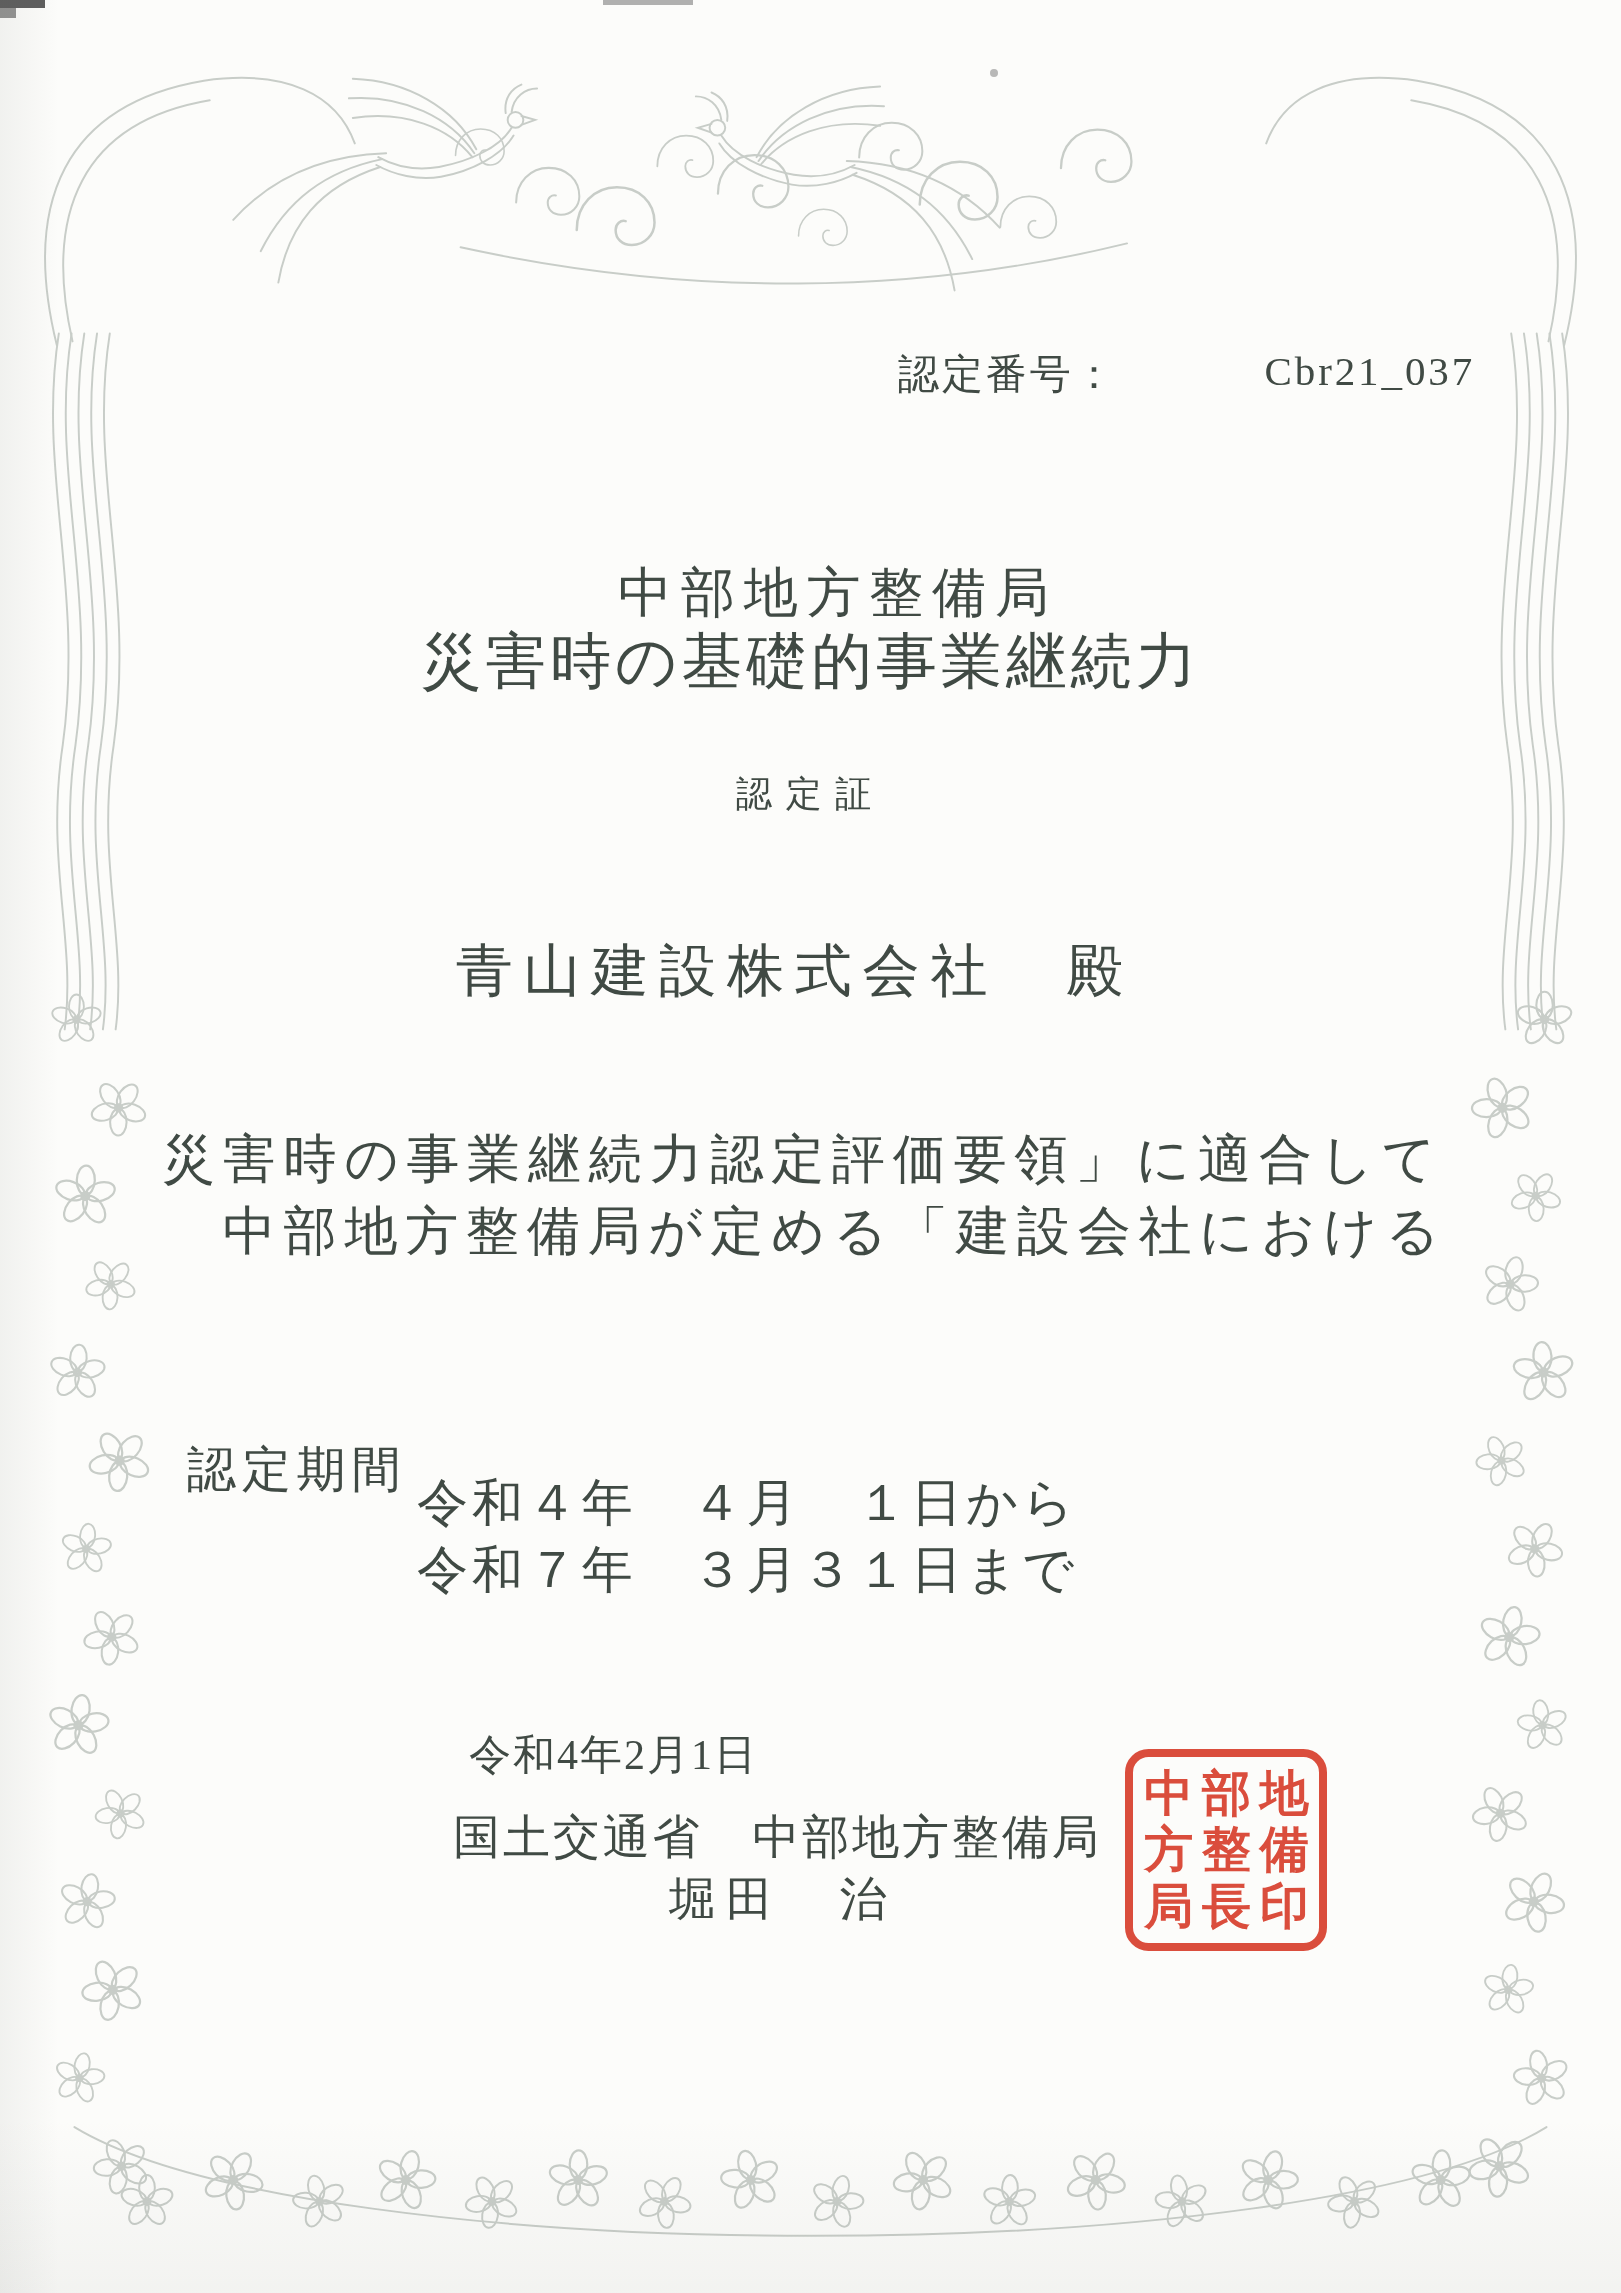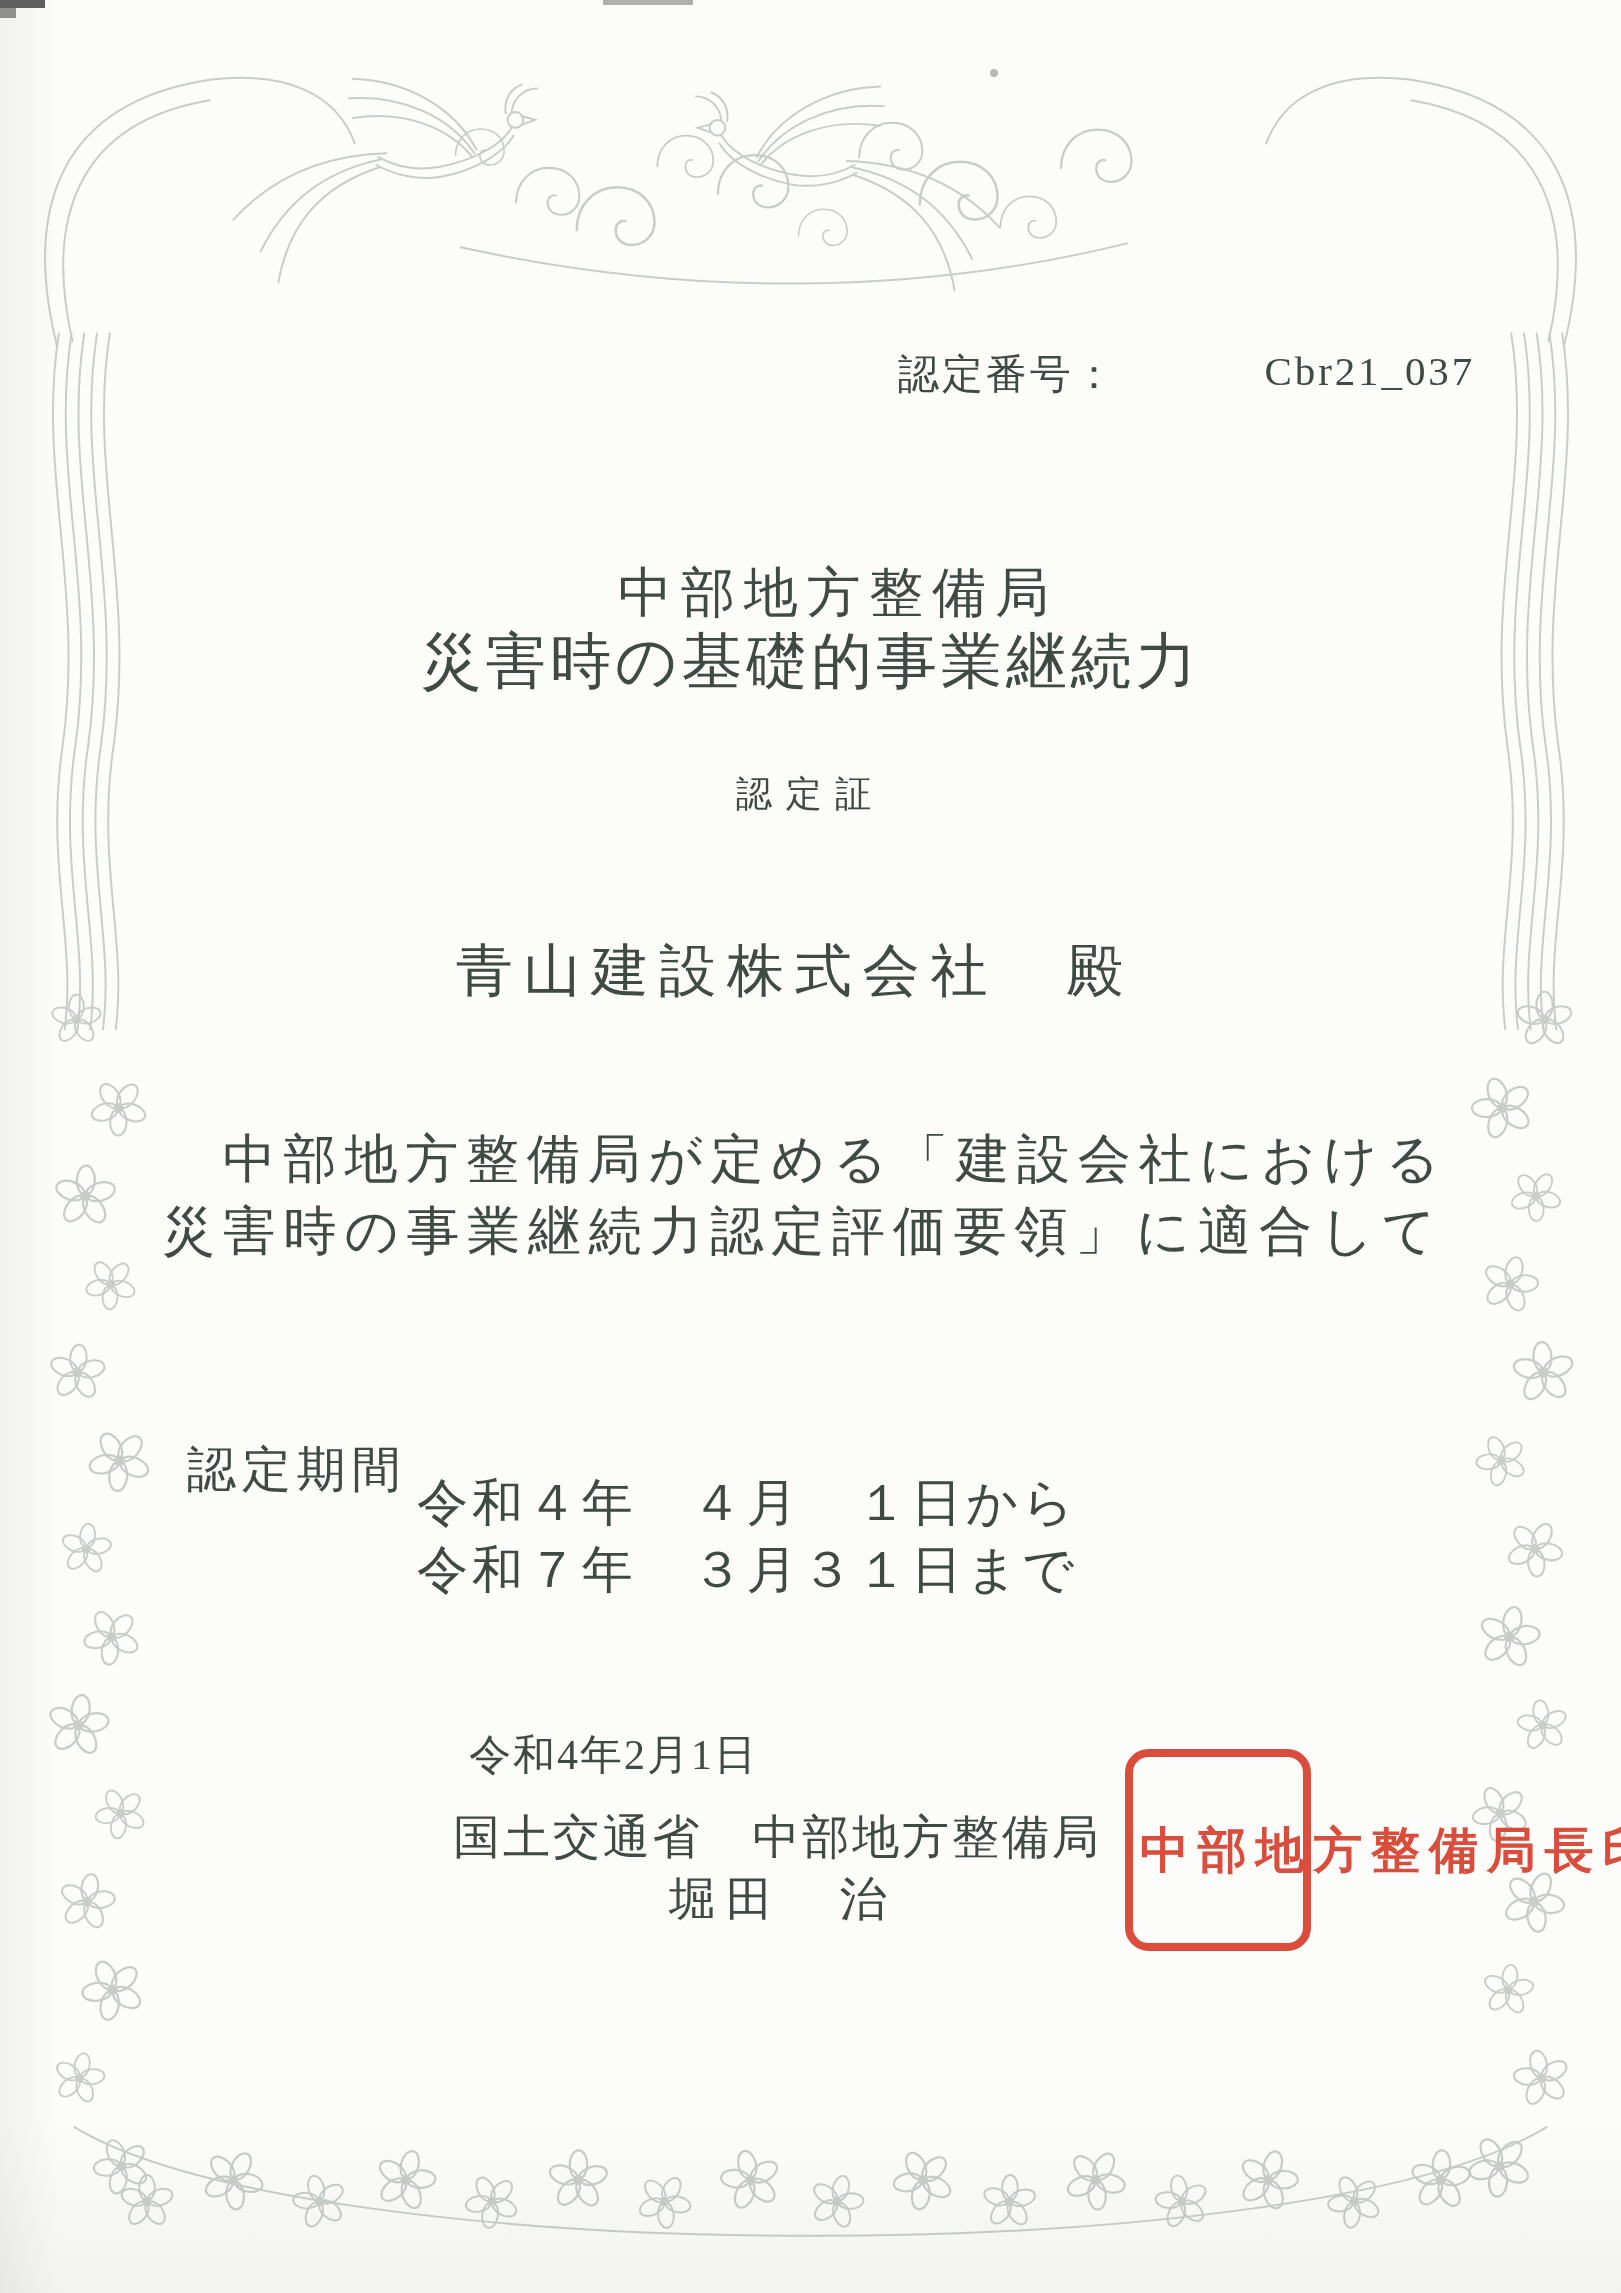--- a/index.html
+++ b/index.html
@@ -29,23 +29,23 @@
   #doc-title{top:770px;font-size:36px;letter-spacing:13.7px;}
   #recipient{top:933px;font-size:57px;letter-spacing:10.8px;transform:translateX(-15.7px);}
   #body-par{top:1123px;left:162px;width:1318px;font-size:53px;letter-spacing:7.8px;line-height:72px;}
   #period-label{top:1437px;left:187px;font-size:49px;letter-spacing:5.9px;white-space:nowrap;}
   #period-dates{top:1434px;left:417px;font-size:51px;letter-spacing:3.9px;line-height:67px;white-space:nowrap;margin-top:36px;}
   #issue-date{top:1707px;left:469px;font-size:42px;letter-spacing:2px;white-space:nowrap;margin-top:20px;}
   #issuer-title{top:1806px;left:453px;font-size:47px;letter-spacing:2.9px;white-space:nowrap;}
   #issuer-name{top:1868px;left:669px;font-size:47px;letter-spacing:9.8px;white-space:nowrap;}
   
   #seal{
-    top:1749px;left:1125px;width:186px;height:202px;box-sizing:border-box;
+    top:1749px;left:1125px;width:202px;height:202px;box-sizing:border-box;
     border:8.8px solid var(--seal);border-radius:23.5px;color:var(--seal);
-    display:flex;flex-direction:row;justify-content:space-around;align-items:center;
+    display:flex;flex-direction:column;justify-content:space-around;align-items:center;
     font-weight:bold;opacity:.93;padding:7.8px 2px;
   }
   .seal-row{font-size:49px;line-height:1;letter-spacing:8.8px;transform:translateX(4.9px);white-space:nowrap;}
   
   .scan-artifact{position:absolute;pointer-events:none;}
   #art-1{left:0;top:0;width:45px;height:7.8px;background:#2a2a2a;opacity:.75;}
   #art-2{left:0;top:7.8px;width:15.7px;height:9.8px;background:#2a2a2a;opacity:.5;}
   #art-3{left:603px;top:0;width:90px;height:4.9px;background:#555;opacity:.45;}
   #art-4{left:990px;top:69px;width:7.8px;height:7.8px;border-radius:50%;background:#8a8a8a;opacity:.6;}
   #shade-left{left:0;top:0;width:59px;height:2294px;background:linear-gradient(to right,rgba(90,95,90,.07),rgba(0,0,0,0));}
@@ -181,22 +181,22 @@
   <span class="gap"></span>
   <span>Cbr21_037</span>
 </div>
 
 <div id="org-line" class="abs center-line">中部地方整備局</div>
 <div id="program-title" class="abs center-line">災害時の基礎的事業継続力</div>
 <div id="doc-title" class="abs center-line">認定証</div>
 <div id="recipient" class="abs center-line">青山建設株式会社　殿</div>
 
 <div id="body-par" class="abs">
+  <div>災害時の事業継続力認定評価要領」に適合して</div>
   <div>　中部地方整備局が定める「建設会社における</div>
-  <div>災害時の事業継続力認定評価要領」に適合して</div>
 </div>
 
 <div id="period-label" class="abs">認定期間</div>
 <div id="period-dates" class="abs">
   <div>令和４年　４月　１日から</div>
   <div>令和７年　３月３１日まで</div>
 </div>
 
 <div id="issue-date" class="abs">令和4年2月1日</div>
 <div id="issuer-title" class="abs">国土交通省　中部地方整備局</div>

